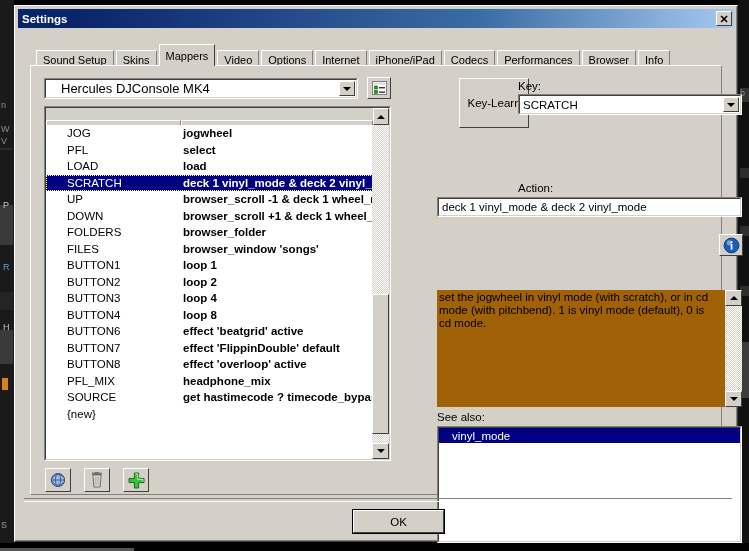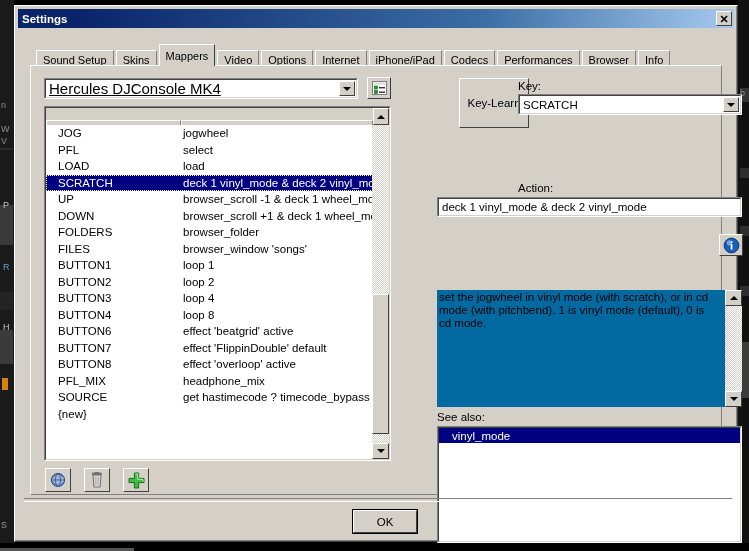--- a/index.html
+++ b/index.html
@@ -82,21 +82,21 @@
     background:#ffffff;
     border:1px solid #808080;border-right-color:#ffffff;border-bottom-color:#ffffff;
     box-sizing:border-box;
     display:flex;align-items:center;cursor:default;
   }
   #device-select .inner{
     position:absolute;left:0;top:0;right:0;bottom:0;
     border:1px solid #404040;border-right-color:#d4d0c8;border-bottom-color:#d4d0c8;
     box-sizing:border-box;pointer-events:none;
   }
-  #device-label{margin-left:4px;font-size:15px;color:#000;text-decoration:underline;}
+  #device-label{margin-left:16px;font-size:13px;color:#000;}
   .combo-arrow{
     position:absolute;right:2px;top:2px;width:16px;height:15px;
     background:#d4d0c8;border:1px solid #ffffff;
     border-right-color:#404040;border-bottom-color:#404040;
     box-sizing:border-box;display:flex;align-items:center;justify-content:center;
   }
   .arrow-down{width:0;height:0;border-left:4px solid transparent;border-right:4px solid transparent;border-top:4px solid #000;}
   .arrow-up{width:0;height:0;border-left:4px solid transparent;border-right:4px solid transparent;border-bottom:4px solid #000;}
 
   #props-btn{
@@ -129,22 +129,22 @@
   #col-key{width:135px;}
   #col-action{width:192px;}
   #hdr-scroll-btn{
     width:16px;height:17px;background:#d4d0c8;
     border:1px solid #ffffff;border-right-color:#404040;border-bottom-color:#404040;
     box-sizing:border-box;display:flex;align-items:center;justify-content:center;
   }
   #rows{position:absolute;left:0;top:17px;width:327px;bottom:0;overflow:hidden;background:#fff;}
   .row{height:16.5px;display:flex;align-items:center;font-size:11.5px;color:#000;cursor:default;}
   .row.sel{background:#000080;color:#ffffff;outline:1px dotted #ffffff;outline-offset:-1px;}
-  .cell-key{width:135px;padding-left:12px;box-sizing:border-box;white-space:nowrap;overflow:hidden;}
-  .cell-act{width:192px;padding-left:2px;box-sizing:border-box;white-space:nowrap;overflow:hidden;}
+  .cell-key{width:135px;padding-left:21px;box-sizing:border-box;white-space:nowrap;overflow:hidden;}
+  .cell-act{width:192px;padding-left:2px;box-sizing:border-box;white-space:nowrap;overflow:hidden;font-weight:bold;}
 
   
   #list-vscroll{position:absolute;right:0;top:17px;width:17px;bottom:0;background:
      repeating-conic-gradient(#ffffff 0% 25%, #d4d0c8 0% 50%) 0 0/2px 2px;}
   .sb-btn{
     width:17px;height:16px;background:#d4d0c8;
     border:1px solid #ffffff;border-right-color:#404040;border-bottom-color:#404040;
     box-sizing:border-box;display:flex;align-items:center;justify-content:center;position:absolute;
   }
   .sb-thumb{
@@ -179,21 +179,21 @@
     box-sizing:border-box;display:flex;align-items:center;
     font-size:11.5px;color:#000;padding-left:3px;overflow:hidden;white-space:nowrap;
   }
   #info-btn{
     position:absolute;left:688px;top:168px;width:24px;height:22px;background:#d4d0c8;
     border:1px solid #ffffff;border-right-color:#404040;border-bottom-color:#404040;
     box-sizing:border-box;cursor:default;display:flex;align-items:center;justify-content:center;
   }
   #desc-box{
     position:absolute;left:406px;top:224px;width:305px;height:117px;
-    background:#0369a1;
+    background:#a16207;
   }
   #desc-text{
     position:absolute;left:2px;top:1px;width:276px;
     font-size:11.5px;color:#000;line-height:13px;
   }
   #desc-vscroll{
     position:absolute;right:0;top:0;width:17px;height:117px;
     background:repeating-conic-gradient(#ffffff 0% 25%, #d4d0c8 0% 50%) 0 0/2px 2px;
   }
   #seealso-label{position:absolute;left:406px;top:345px;font-size:11.5px;color:#000;}
@@ -206,21 +206,21 @@
   #seealso .in2{
     position:absolute;left:0;top:0;right:0;bottom:0;
     border:1px solid #404040;border-right-color:#d4d0c8;border-bottom-color:#d4d0c8;
     box-sizing:border-box;overflow:hidden;
   }
   .sa-row{height:15px;display:flex;align-items:center;font-size:11.5px;padding-left:13px;color:#000;cursor:default;}
   .sa-row.sel{background:#000080;color:#ffffff;}
 
   
   #ok-btn{
-    position:absolute;left:337px;top:503px;width:64px;height:23px;
+    position:absolute;left:337px;top:503px;width:91px;height:23px;
     background:#d4d0c8;
     border:1px solid #ffffff;border-right-color:#404040;border-bottom-color:#404040;
     box-sizing:border-box;display:flex;align-items:center;justify-content:center;
     font-size:11.5px;color:#000;cursor:default;
     outline:1px solid #000;outline-offset:0px;
   }
   #sep-line{position:absolute;left:8px;top:491px;width:708px;height:2px;
     border-top:1px solid #808080;border-bottom:1px solid #ffffff;}
 </style>
 </head>

